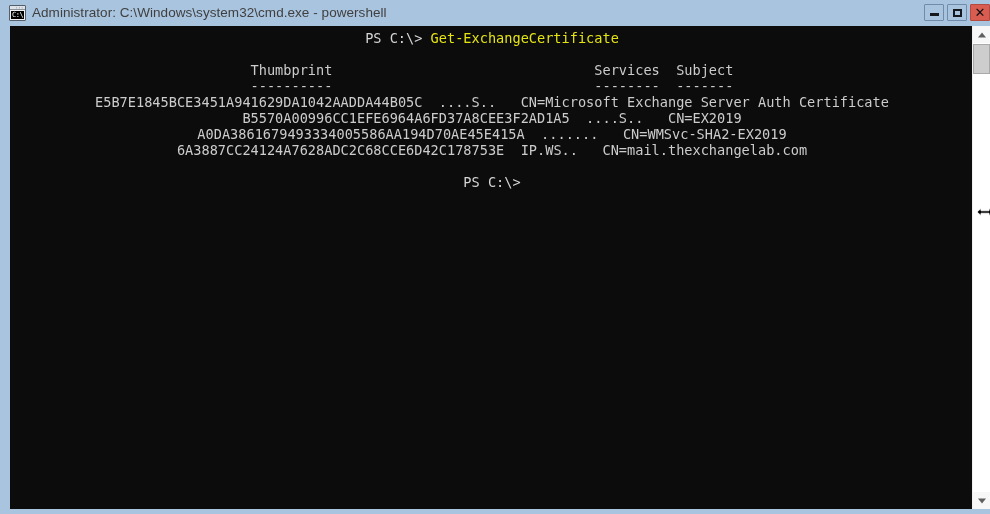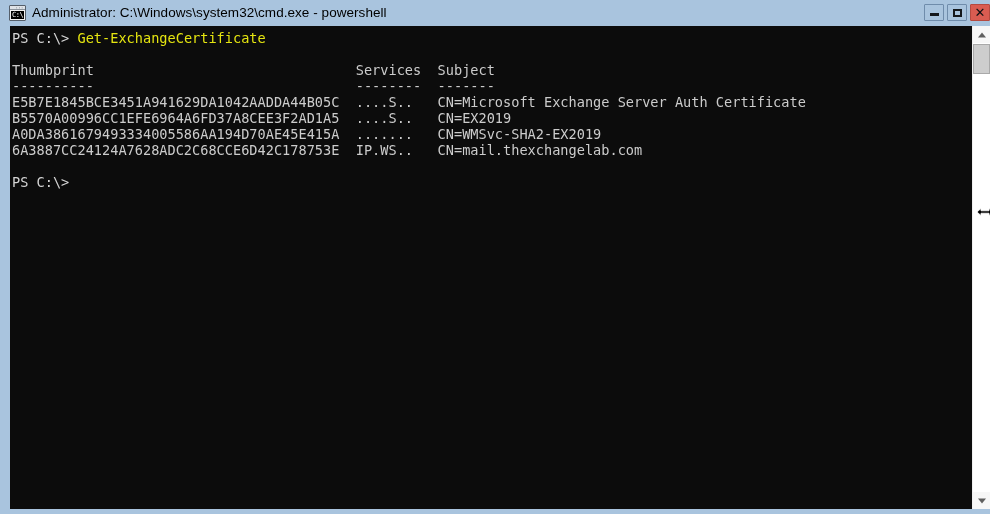--- a/index.html
+++ b/index.html
@@ -76,21 +76,21 @@
     font-family: "DejaVu Sans Mono", monospace;
     font-size: 7px;
     line-height: 9px;
     text-align: left;
     padding-left: 1px;
     letter-spacing: -0.5px;
   }
   .title-text {
     font-family: "Liberation Sans", sans-serif;
     font-size: 13.5px;
-    color: #000000;
+    color: #404040;
     white-space: nowrap;
     line-height: 26px;
     letter-spacing: 0.05px;
   }
 
   
   .caption-buttons {
     position: absolute;
     right: 5px;
     top: 4px;
@@ -152,20 +152,21 @@
   }
   .console {
     position: absolute;
     left: 0; top: 0;
     width: 962px;
     height: 483px;
     background: #0c0c0c;
     overflow: hidden;
     padding: 4px 0 13px 2px;
     box-sizing: border-box;
+    text-align: center;
   }
   pre.console-text {
     margin: 0;
     font-family: "DejaVu Sans Mono", monospace;
     font-size: 13.6px;
     line-height: 16px;
     color: #cccccc;
     white-space: pre;
     letter-spacing: 0px;
   }

